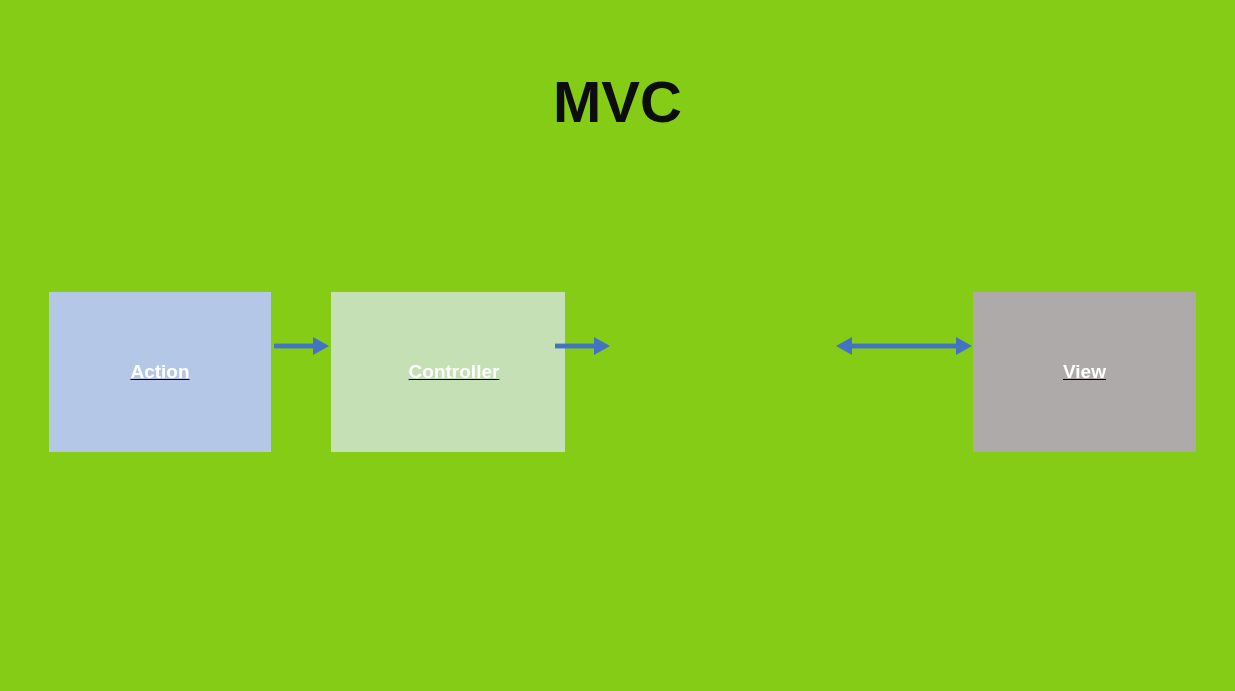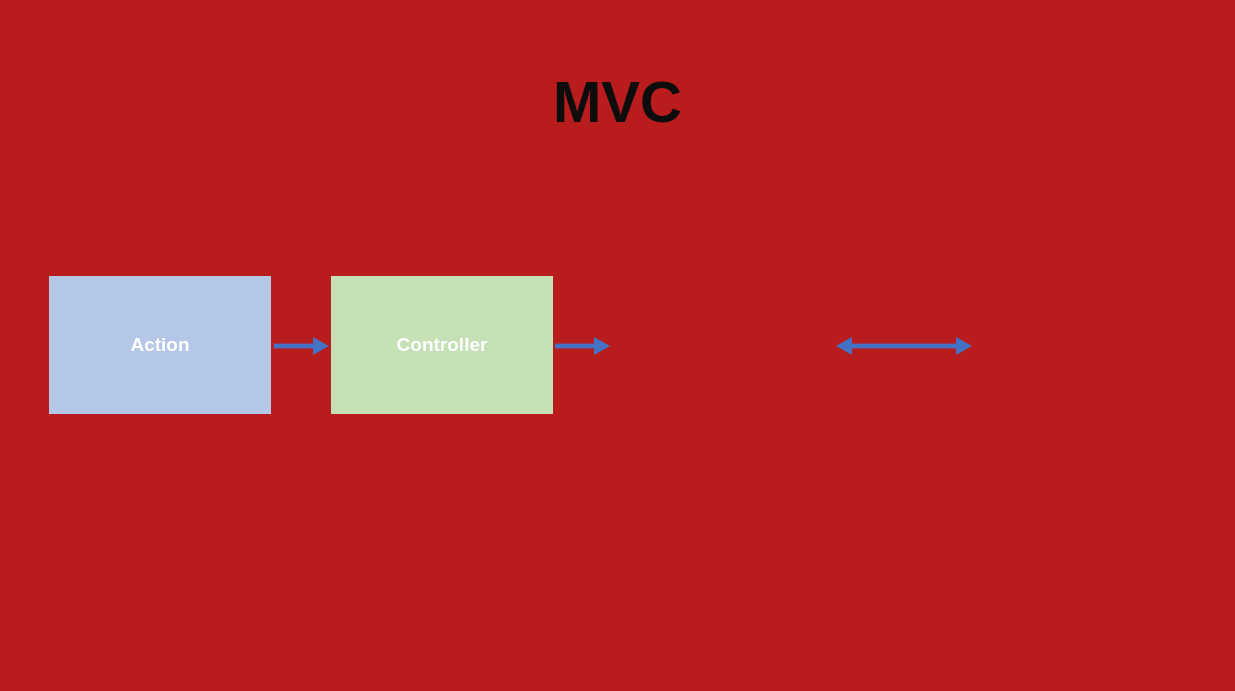--- a/index.html
+++ b/index.html
@@ -5,41 +5,42 @@
   html, body {
     margin: 0;
     padding: 0;
     background: #ffffff;
     font-family: "Liberation Sans", sans-serif;
   }
   .canvas {
     position: relative;
     width: 1235px;
     height: 691px;
-    background: #b91c1c;
+    background: #84cc16;
     overflow: hidden;
   }
   .title {
     position: absolute;
     left: 0;
     top: 68px;
     width: 1235px;
     text-align: center;
     font-size: 58px;
     font-weight: 700;
     color: #0d0d0d;
     letter-spacing: 0px;
   }
   .node {
     position: absolute;
-    top: 276px;
-    height: 138px;
+    top: 292px;
+    height: 160px;
     display: flex;
     align-items: center;
     justify-content: center;
+    text-decoration: underline;
   }
   .node-label {
     color: var(--label-color, #ffffff);
     font-size: 19px;
     font-weight: 700;
   }
   .node-action     { left: 49px;  width: 222px; }
   .node-controller { left: 331px; width: 222px; }
   .node-model      { left: 612px; width: 222px; }
   .node-view       { left: 973px; width: 223px; }
@@ -65,34 +66,37 @@
     <span class="node-label">Action</span>
   </div>
 
   <div class="edge edge-1">
     <svg viewBox="0 0 55 18" preserveAspectRatio="none">
       <rect x="0" y="6.6" width="41" height="4.8" fill="currentColor"></rect>
       <polygon points="39,0 55,9 39,18" fill="currentColor"></polygon>
     </svg>
   </div>
 
-  <div class="node node-controller" style="background-color: rgb(197, 224, 180);">
+  <div class="node node-controller" style="background-color: rgb(197, 224, 180); padding-left: 12px;">
     <span class="node-label">Controller</span>
   </div>
 
   <div class="edge edge-2">
     <svg viewBox="0 0 55 18" preserveAspectRatio="none">
       <rect x="0" y="6.6" width="41" height="4.8" fill="currentColor"></rect>
       <polygon points="39,0 55,9 39,18" fill="currentColor"></polygon>
     </svg>
   </div>
 
 
   <div class="edge edge-3">
     <svg viewBox="0 0 136 18" preserveAspectRatio="none">
       <polygon points="0,9 16,0 16,18" fill="currentColor"></polygon>
       <rect x="13" y="6.6" width="110" height="4.8" fill="currentColor"></rect>
       <polygon points="136,9 120,0 120,18" fill="currentColor"></polygon>
     </svg>
   </div>
 
+  <div class="node node-view" style="background-color: rgb(174, 170, 170);">
+    <span class="node-label">View</span>
+  </div>
 
 </div>
 
 </body></html>

